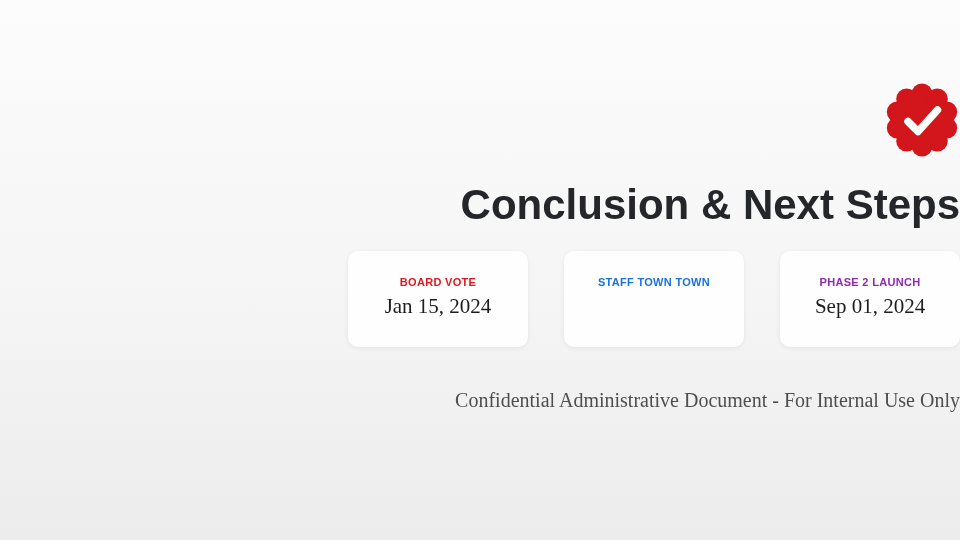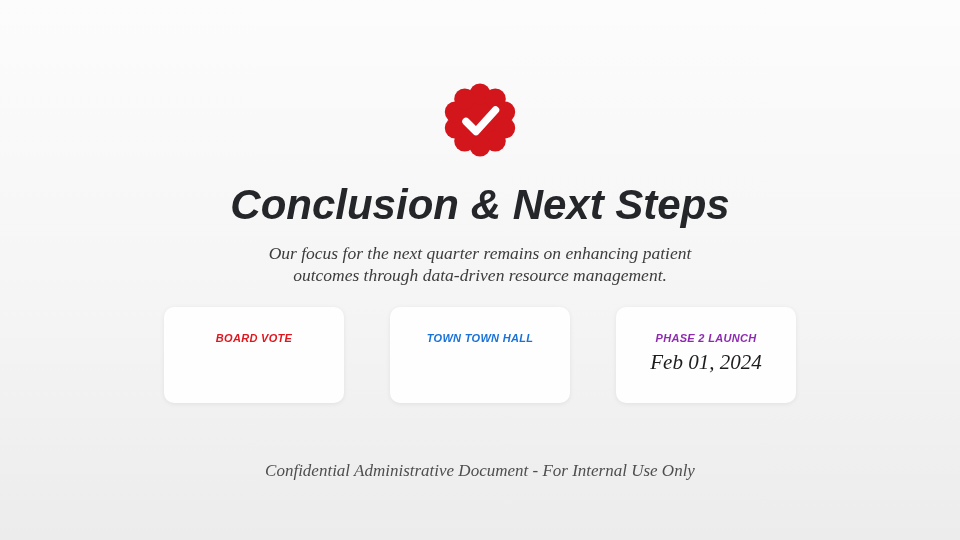--- a/index.html
+++ b/index.html
@@ -8,23 +8,22 @@
     width: 960px;
     height: 540px;
     overflow: hidden;
   }
   .slide {
     width: 960px;
     height: 540px;
     background: linear-gradient(180deg, #fcfcfc 0%, #f5f5f5 55%, #ececec 100%);
     display: flex;
     flex-direction: column;
-    align-items: center;
+    align-items: flex-end;
     font-family: "Liberation Sans", sans-serif;
-    font-style: italic;
   }
   .badge {
     margin-top: 82px;
     width: 76px;
     height: 76px;
     color: #d2161c;
   }
   .badge svg { display: block; }
   .title {
     margin-top: 22px;
@@ -39,21 +38,21 @@
     margin-top: 13px;
     max-width: 468px;
     text-align: center;
     font-family: "Liberation Serif", serif;
     font-size: 17.5px;
     line-height: 21.5px;
     color: #3c3c3c;
   }
   .cards {
     display: flex;
-    gap: 46px;
+    gap: 36px;
     margin-top: 21px;
   }
   .card {
     width: 180px;
     height: 96px;
     background: #fefefe;
     border-radius: 10px;
     box-shadow: 0 1px 5px rgba(0,0,0,0.07);
     display: flex;
     flex-direction: column;
@@ -68,23 +67,23 @@
     white-space: nowrap;
   }
   .card-date {
     margin-top: 6px;
     font-family: "Liberation Serif", serif;
     font-size: 21px;
     color: #1d1d1d;
     white-space: nowrap;
   }
   .footer {
-    margin-top: 58px;
+    margin-top: 42px;
     font-family: "Liberation Serif", serif;
-    font-size: 17px;
+    font-size: 20px;
     color: #4e4e4e;
   }
 </style>
 </head>
 <body>
 
 <div class="slide">
 
   <div class="badge" style="color: rgb(210, 22, 28);">
     <svg viewBox="0 0 76 76" width="76" height="76" aria-hidden="true">
@@ -100,34 +99,34 @@
         <circle cx="13.3" cy="46" r="10.5"></circle>
         <circle cx="13.3" cy="30" r="10.5"></circle>
         <circle cx="22.7" cy="17" r="10.5"></circle>
       </g>
       <path d="M24 39.5 L34 49.5 L53.5 28" fill="none" stroke="#ffffff" stroke-width="7.5" stroke-linecap="round" stroke-linejoin="round"></path>
     </svg>
   </div>
 
   <div class="title">Conclusion &amp; Next Steps</div>
 
-  <div class="subtitle">Our focus for the next quarter remains on enhancing patient outcomes through data-driven resource management.</div>
 
   <div class="cards">
 
     <div class="card">
       <div class="card-label" style="color: rgb(224, 23, 30);">BOARD VOTE</div>
+      <div class="card-date">Jan 15, 2024</div>
     </div>
 
     <div class="card">
-      <div class="card-label" style="color: rgb(26, 114, 216);">TOWN TOWN HALL</div>
+      <div class="card-label" style="color: rgb(26, 114, 216);">STAFF TOWN TOWN</div>
     </div>
 
     <div class="card">
       <div class="card-label" style="color: rgb(142, 42, 176);">PHASE 2 LAUNCH</div>
-      <div class="card-date">Feb 01, 2024</div>
+      <div class="card-date">Sep 01, 2024</div>
     </div>
 
   </div>
 
   <div class="footer">Confidential Administrative Document - For Internal Use Only</div>
 
 </div>
 
 </body></html>

